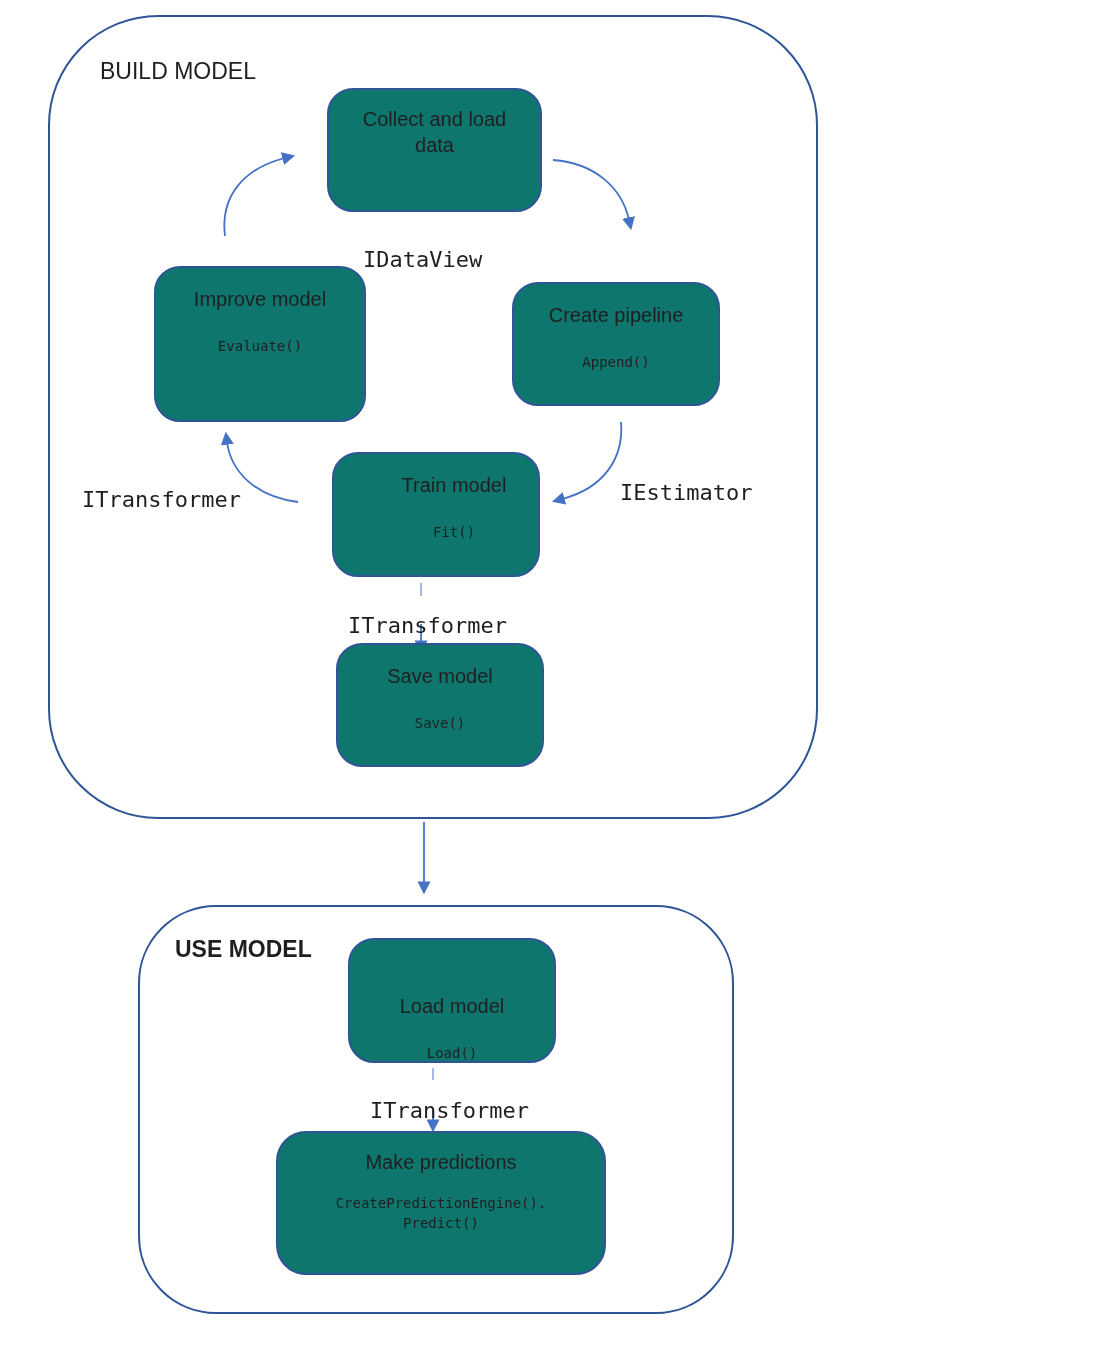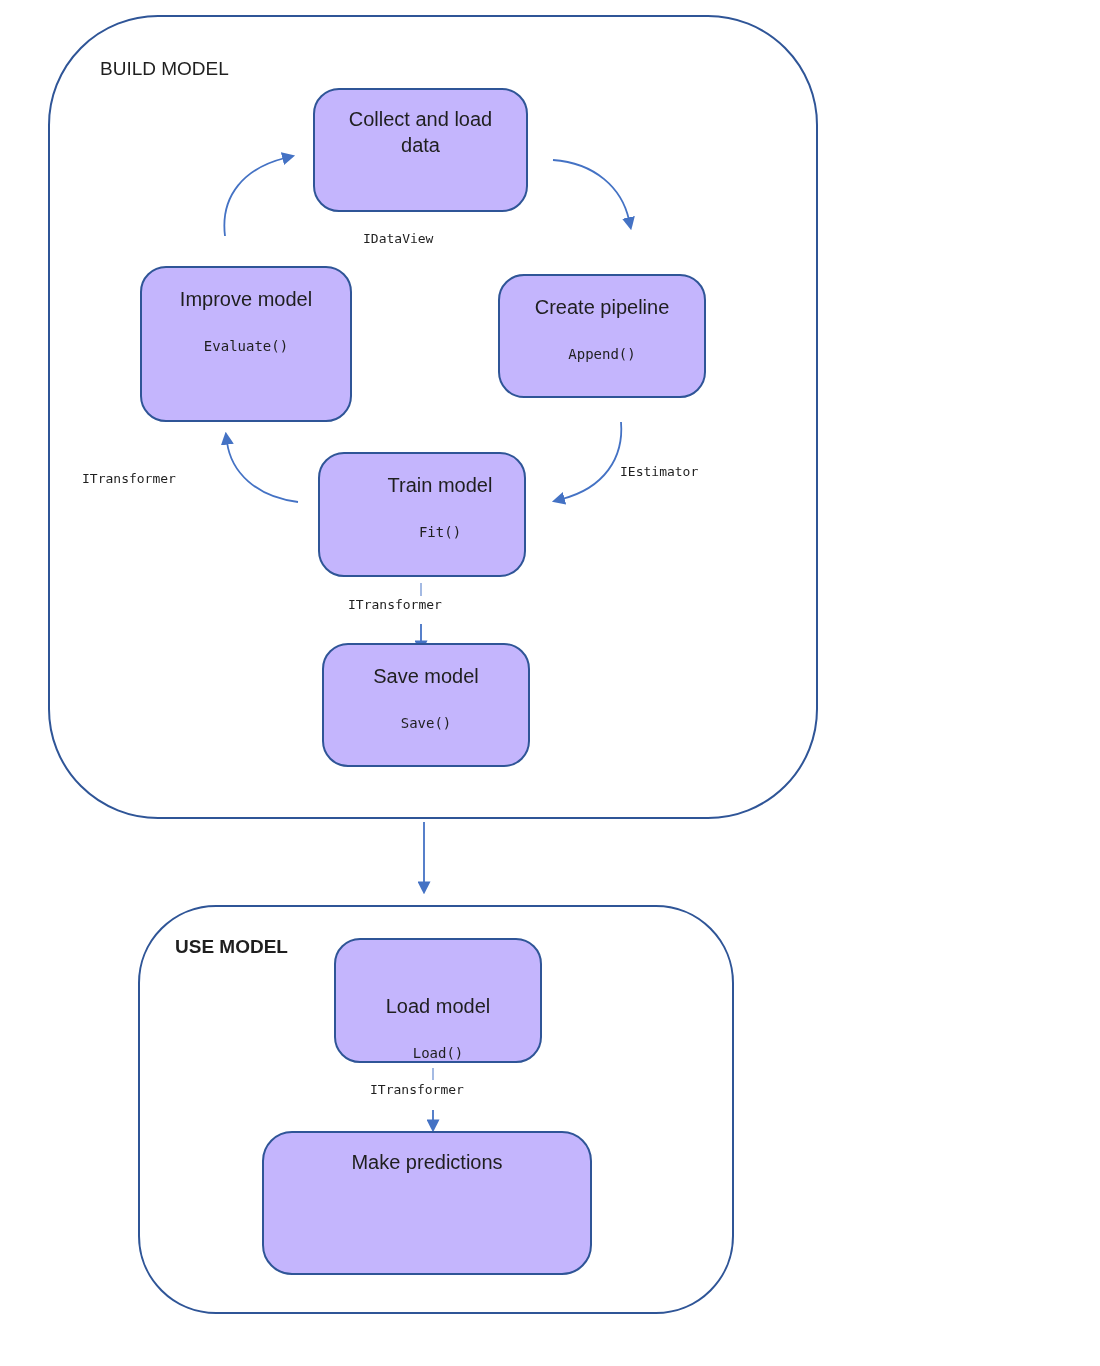--- a/index.html
+++ b/index.html
@@ -22,64 +22,66 @@
     background:transparent;
   }
   #build-section{
     left:48px;top:15px;width:766px;height:800px;border-radius:110px;
   }
   #use-section{
     left:138px;top:905px;width:592px;height:405px;border-radius:78px;
   }
   .section-label{
     position:absolute;
-    font-size:19px;
+    font-size:23px;
     color:var(--text);
     white-space:nowrap;
   }
   #build-label{left:100px;top:58px;}
   #use-label{left:175px;top:936px;font-weight:bold;}
   .node{
     position:absolute;
     border:2px solid var(--border);
     border-radius:26px;
-    background:#c4b5fd;
+    background:#0f766e;
     display:flex;
     flex-direction:column;
     align-items:center;
     box-sizing:border-box;
     text-align:center;
+    margin-left:14px;
   }
   .node-title{
     font-size:20px;
     line-height:1.3;
     margin-top:18px;
   }
   .node-code{
     font-family:"DejaVu Sans Mono","Liberation Mono",monospace;
     font-size:14px;
     margin-top:26px;
     white-space:pre;
   }
   #collect-box{left:313px;top:88px;width:215px;height:124px;}
   #collect-box .node-title{margin-top:16px;width:165px;}
   #improve-box{left:140px;top:266px;width:212px;height:156px;}
-  #create-box{left:498px;top:274px;width:208px;height:124px;text-align:right;}
+  #create-box{left:498px;top:282px;width:208px;height:124px;text-align:right;}
   #train-box{left:318px;top:452px;width:208px;height:125px;padding-left:36px;}
   #save-box{left:322px;top:643px;width:208px;height:124px;}
   #load-box{left:334px;top:938px;width:208px;height:125px;justify-content:flex-end;}
   #predict-box{left:262px;top:1131px;width:330px;height:144px;border-radius:30px;}
   #predict-box .node-title{margin-top:16px;}
   #predict-box .node-code{margin-top:18px;line-height:1.45;}
   .iface-label{
     position:absolute;
     font-family:"DejaVu Sans Mono","Liberation Mono",monospace;
-    font-size:13px;
+    font-size:22px;
     color:var(--text);
     white-space:nowrap;
+    margin-top:16px;
   }
   #label-idataview{left:363px;top:231px;}
   #label-iestimator{left:620px;top:464px;}
   #label-itransformer-left{left:82px;top:471px;}
   #label-itransformer-mid{left:348px;top:597px;}
   #label-itransformer-use{left:370px;top:1082px;}
   #arrow-layer{
     position:absolute;left:0;top:0;width:1100px;height:1366px;
     pointer-events:none;
   }
@@ -155,15 +157,16 @@
 
   <div id="load-box" class="node">
     <div class="node-title">Load model</div>
     <div class="node-code">Load()</div>
   </div>
 
   <div id="label-itransformer-use" class="iface-label">ITransformer</div>
 
   <div id="predict-box" class="node">
     <div class="node-title">Make predictions</div>
+    <div class="node-code"><span>CreatePredictionEngine().</span><br><span>Predict()</span></div>
   </div>
 
 </div>
 
 </body></html>

